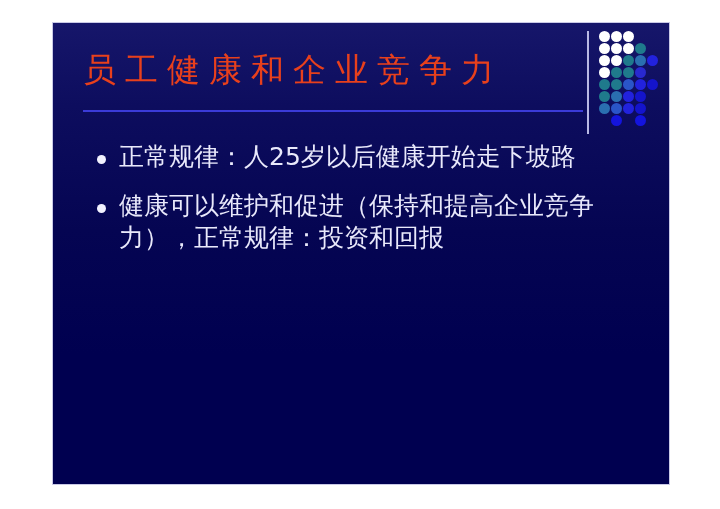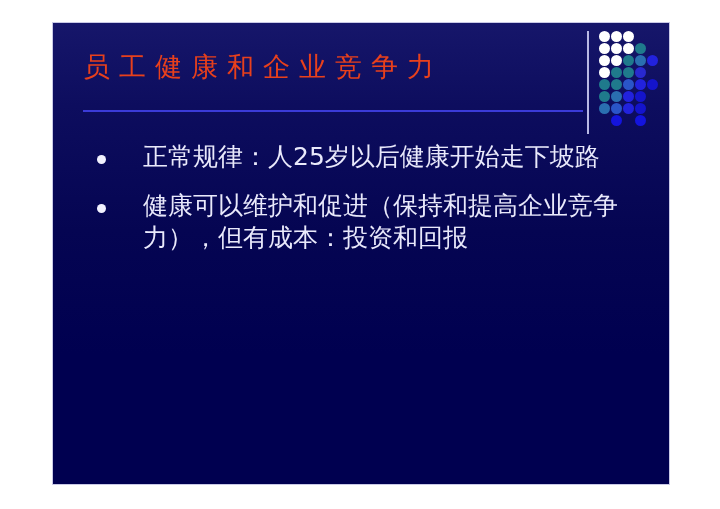--- a/index.html
+++ b/index.html
@@ -38,21 +38,21 @@
     left: 0;
     top: 0;
     width: 100%;
     height: 112px;
   }
   #slide-title {
     position: absolute;
     left: 30px;
     top: 30px;
     color: #e8401c;
-    font-size: 27px;
+    font-size: 33px;
     line-height: 1;
     letter-spacing: 9px;
     white-space: nowrap;
     font-family: "DejaVu Sans", "Liberation Sans", sans-serif;
   }
   #title-rule {
     position: absolute;
     left: 30px;
     top: 87px;
     width: 500px;
@@ -89,21 +89,20 @@
     left: 0;
     top: 118px;
     width: 100%;
     padding: 0 26px 0 44px;
     box-sizing: border-box;
   }
   .bullet-row {
     display: flex;
     align-items: flex-start;
     margin-bottom: 16px;
-    gap: 24px;
   }
   .bullet-marker {
     flex: 0 0 auto;
     width: 9px;
     height: 9px;
     border-radius: 50%;
     background: #f2f2ff;
     margin-top: 14px;
     margin-right: 13px;
   }
@@ -161,17 +160,17 @@
       </div>
   </div>
 
   <div id="body-block">
     <div class="bullet-row">
       <span class="bullet-marker"></span>
       <span class="bullet-text">正常规律：人25岁以后健康开始走下坡路</span>
     </div>
     <div class="bullet-row">
       <span class="bullet-marker"></span>
-      <span class="bullet-text">健康可以维护和促进（保持和提高企业竞争力），但有成本：投资和回报</span>
+      <span class="bullet-text">健康可以维护和促进（保持和提高企业竞争力），正常规律：投资和回报</span>
     </div>
   </div>
 
 </div>
 
 </body></html>

